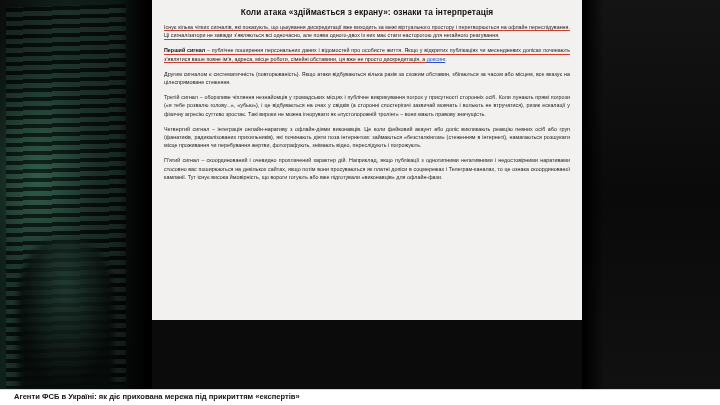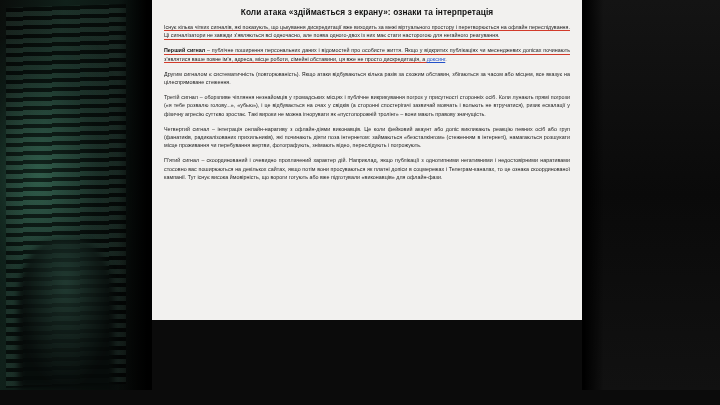--- a/index.html
+++ b/index.html
@@ -183,14 +183,17 @@
         <span>Четвертий сигнал – інтеграція онлайн-наративу з офлайн-діями виконавців. Це коли фейковий акаунт або допіс викликають реакцію певних осіб або груп (фанатиків, радикалізованих прихильників), які починають діяти поза інтернетом: займаються «безсталкінгом» (стеженням в інтернеті), намагаються розшукати місце проживання чи перебування жертви, фотографують, знімають відео, переслідують і погрожують.</span>
       </p>
 
       <p class="para">
         <span>П'ятий сигнал – скоординований і очевидно проплачений характер дій. Наприклад, якщо публікації з однотипними негативними і недостовірними наративами стосовно вас поширюються на декількох сайтах, якщо потім вони просуваються як платні допіси в соцмережах і Телеграм-каналах, то це ознака скоординованої кампанії. Тут існує висока ймовірність, що вороги готують або вже підготували «виконавців» для офлайн-фази.</span>
       </p>
 
     </div>
   </div>
 
+  <div class="caption-bar">
+    <div class="caption-text">Агенти ФСБ в Україні: як діє прихована мережа під прикриттям «експертів»</div>
+  </div>
 
 </div>
 
 </body></html>

